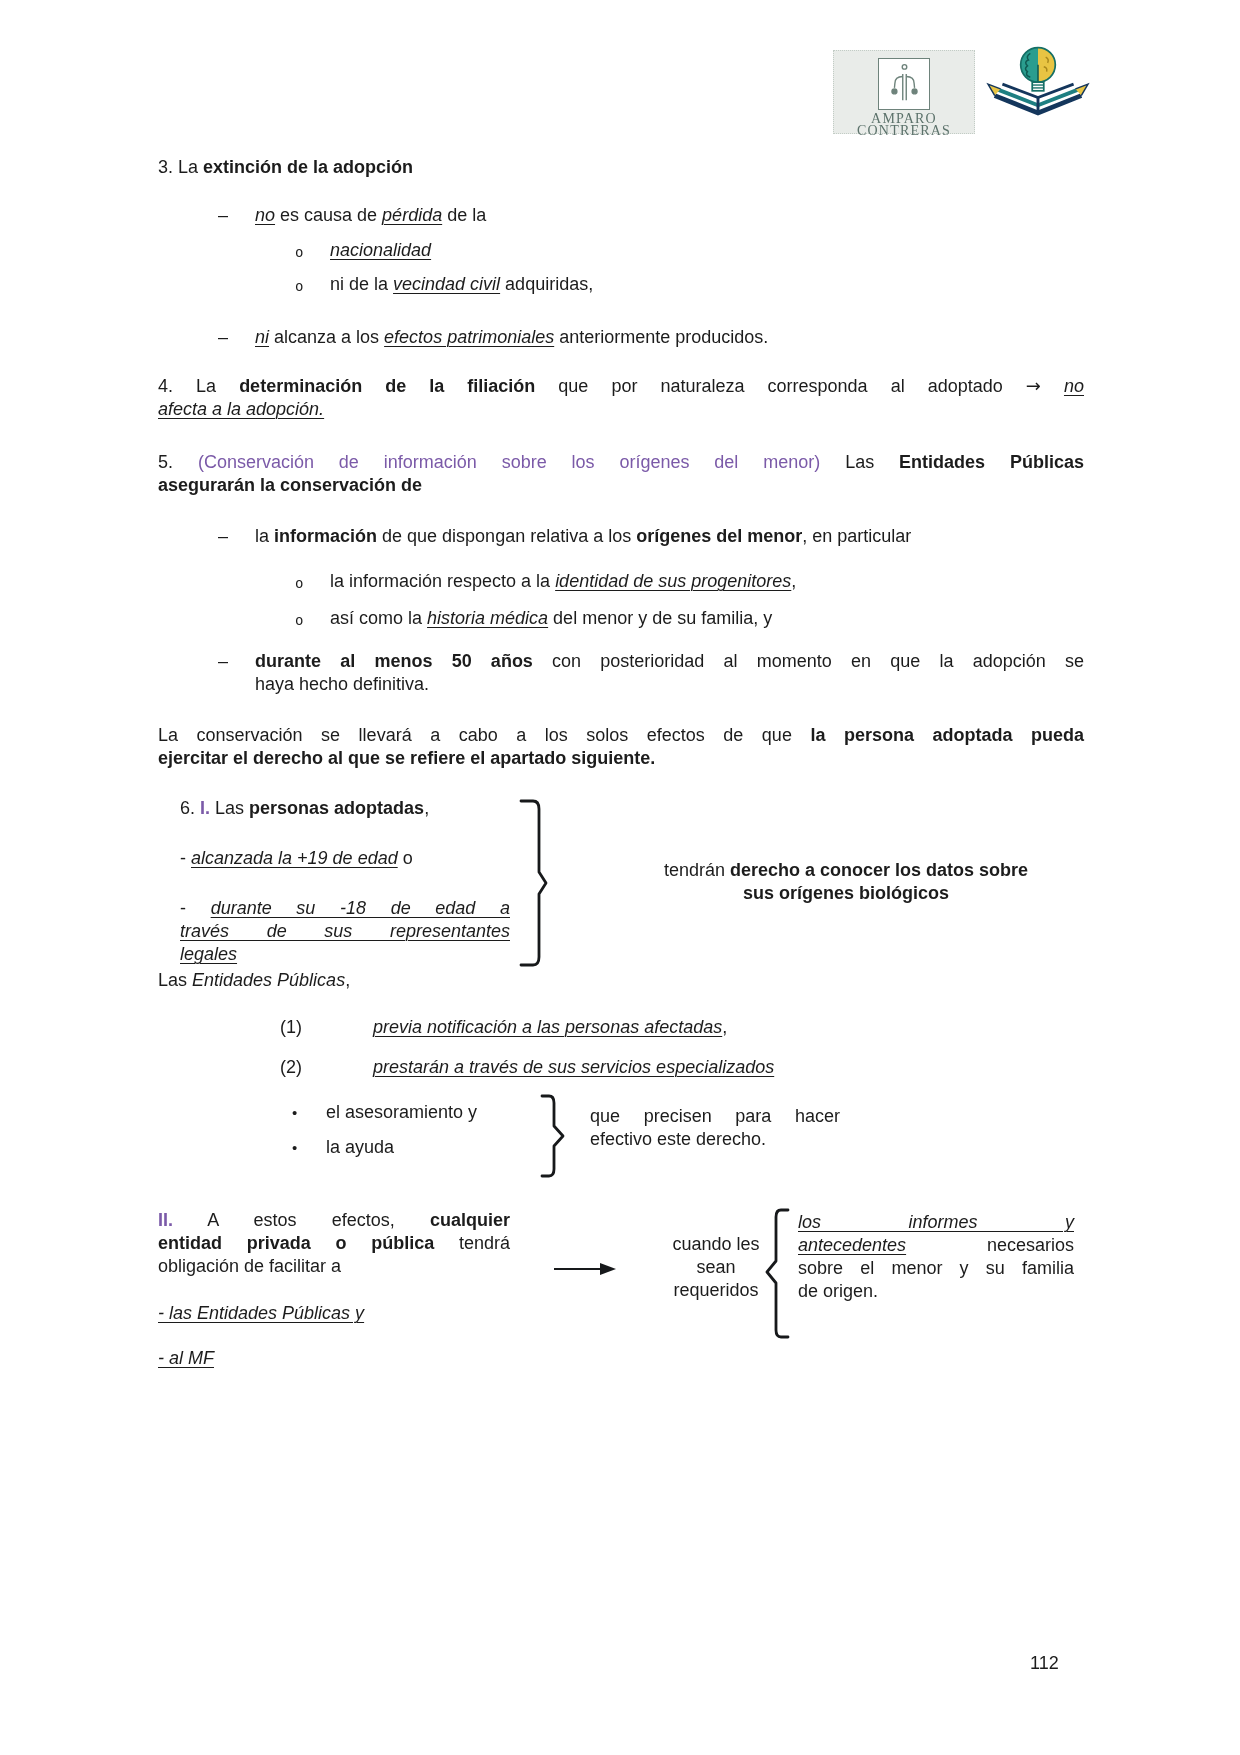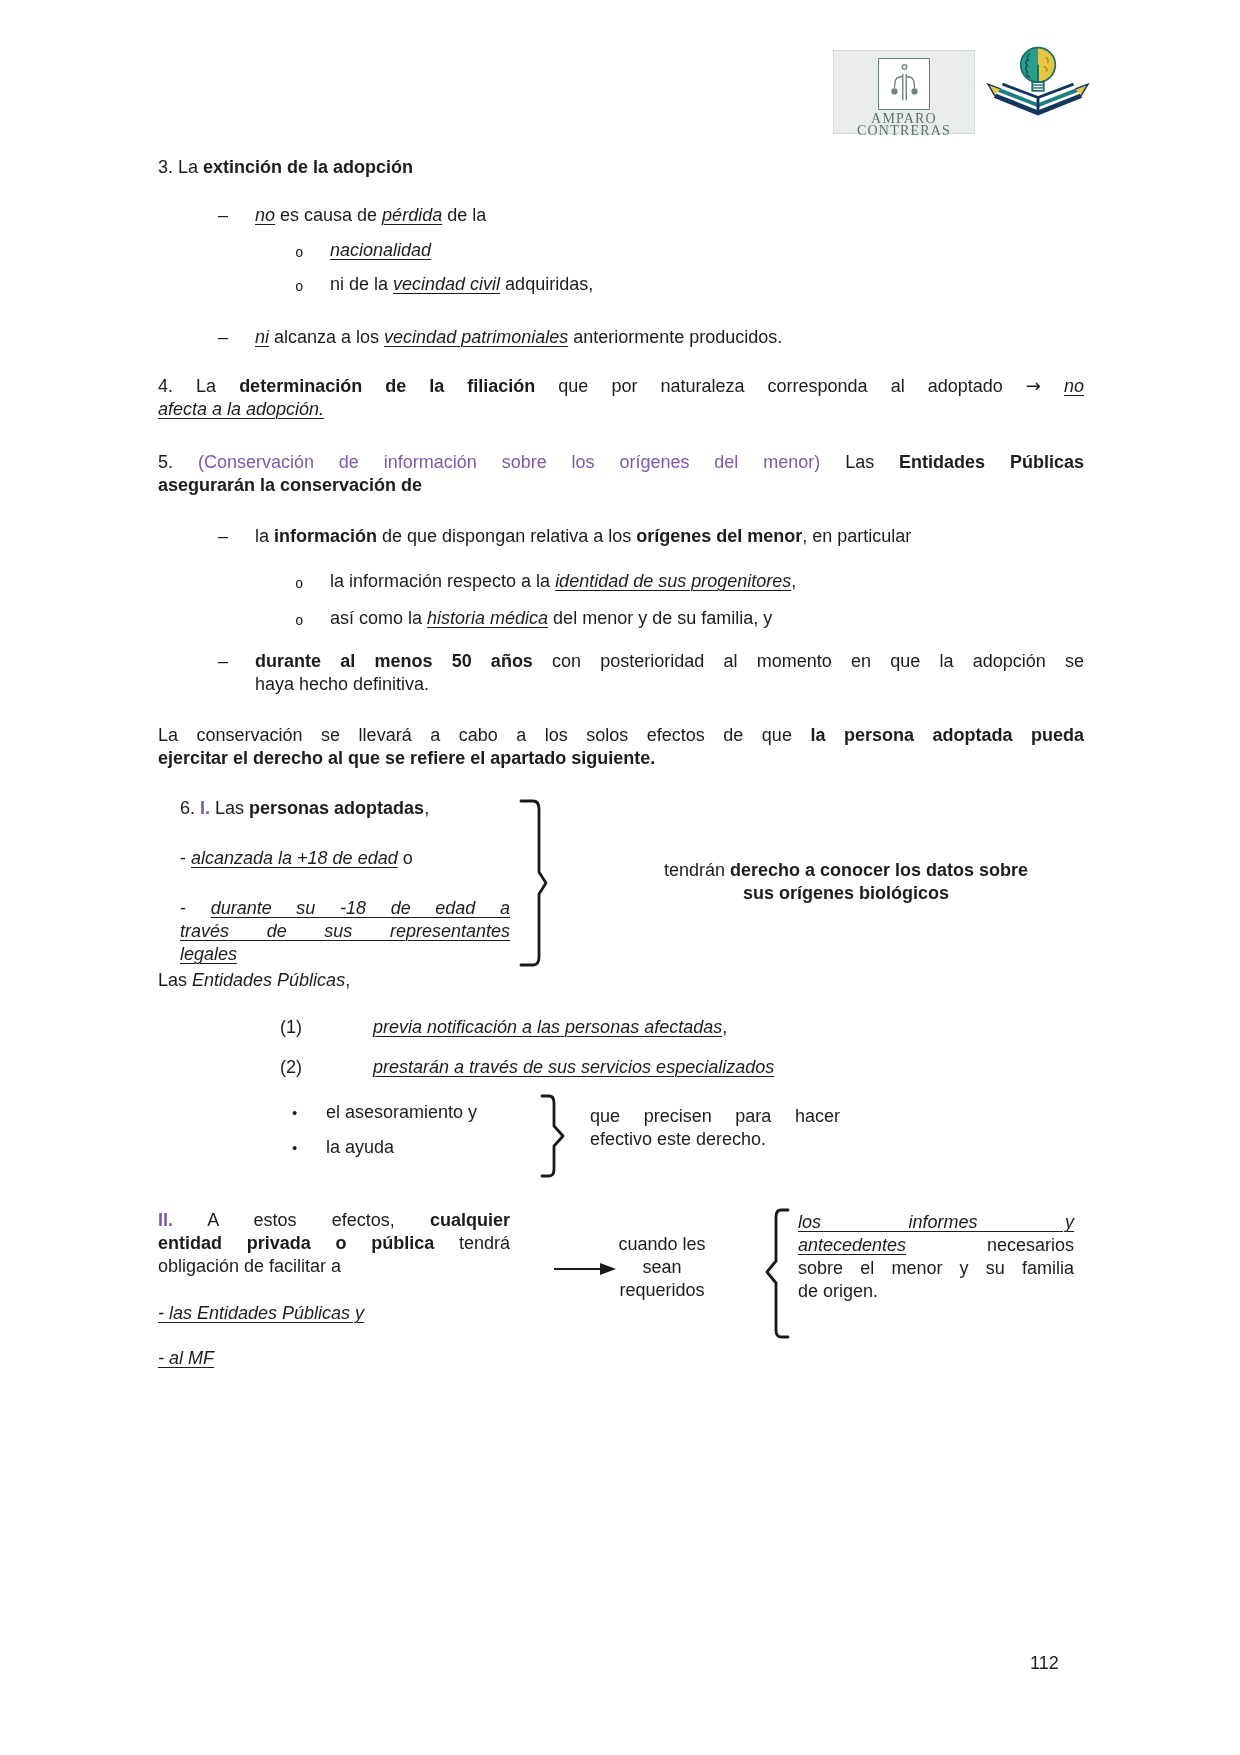--- a/index.html
+++ b/index.html
@@ -43,21 +43,21 @@
   .rowB{position:relative;height:80px;}
   .bul-list{margin-left:132px;padding-top:2px;}
   .bul{position:relative;padding-left:36px;}
   .bul .mk{position:absolute;left:2px;font-size:15px;}
   .braceB{position:absolute;left:382px;top:-6px;}
   .rB{position:absolute;left:432px;top:6px;width:250px;text-align:justify;}
   
   .rowII{position:relative;height:165px;}
   .colIIl{width:352px;}
   .arrowII{position:absolute;left:395px;top:52px;}
-  .midII{position:absolute;left:452px;top:24px;width:104px;text-align:center;}
+  .midII{position:absolute;left:506px;top:24px;width:104px;text-align:center;}
   .braceII{position:absolute;left:606px;top:-2px;}
   .rII{position:absolute;left:640px;top:2px;width:276px;}
   .page-number{position:absolute;left:1030px;top:1652px;width:54px;}
   svg .stroke{stroke:#17191b;stroke-width:2.8;fill:none;stroke-linecap:round;stroke-linejoin:round;}
 </style>
 </head>
 <body>
 
 <div class="page">
 
@@ -107,21 +107,21 @@
     <div class="li mt25">
       <span class="marker">–</span><span class="u">no</span><span> es causa de </span><span class="u">pérdida</span><span> de la</span>
     </div>
     <div class="li li2 mt12">
       <span class="marker">o</span><span class="u">nacionalidad</span>
     </div>
     <div class="li li2 mt11">
       <span class="marker">o</span><span>ni de la </span><span class="u">vecindad civil</span><span> adquiridas,</span>
     </div>
     <div class="li mt30">
-      <span class="marker">–</span><span class="u">ni</span><span> alcanza a los </span><span class="u">vecindad patrimoniales</span><span> anteriormente producidos.</span>
+      <span class="marker">–</span><span class="u">ni</span><span> alcanza a los </span><span class="u">efectos patrimoniales</span><span> anteriormente producidos.</span>
     </div>
 
     <div class="para mt25">
       <div class="jl"><span>4. La </span><span class="b">determinación de la filiación</span><span> que por naturaleza corresponda al adoptado </span><span class="arrow">→</span> <span class="u">no</span></div>
       <div><span class="u">afecta a la adopción.</span></div>
     </div>
 
     <div class="para mt30">
       <div class="jl"><span>5. </span><span class="p">(Conservación de información sobre los orígenes del menor)</span><span> Las </span><span class="b">Entidades Públicas</span></div>
       <div><span class="b">asegurarán la conservación de</span></div>
@@ -143,21 +143,21 @@
     </div>
 
     <div class="para mt28">
       <div class="jl"><span>La conservación se llevará a cabo a los solos efectos de que </span><span class="b">la persona adoptada pueda</span></div>
       <div><span class="b">ejercitar el derecho al que se refiere el apartado siguiente.</span></div>
     </div>
 
     <div class="row6 mt27">
       <div class="col6l">
         <p class="para"><span>6. </span><span class="p b">I.</span><span> Las </span><span class="b">personas adoptadas</span><span>,</span></p>
-        <div class="mt27"><span>- </span><span class="u">alcanzada la +18 de edad</span><span> o</span></div>
+        <div class="mt27"><span>- </span><span class="u">alcanzada la +19 de edad</span><span> o</span></div>
         <div class="mt27">
           <div class="jl"><span>- </span><span class="u">durante su -18 de edad a</span></div>
           <div class="jl"><span class="u">través de sus representantes</span></div>
           <div><span class="u">legales</span></div>
         </div>
       </div>
       <svg class="brace6" width="32" height="172" viewBox="0 0 32 172">
         <path class="stroke" d="M3,4 H15 Q21,4 21,12 V75 L28,86 L21,97 V160 Q21,168 15,168 H3"></path>
       </svg>
       <div class="r6">

